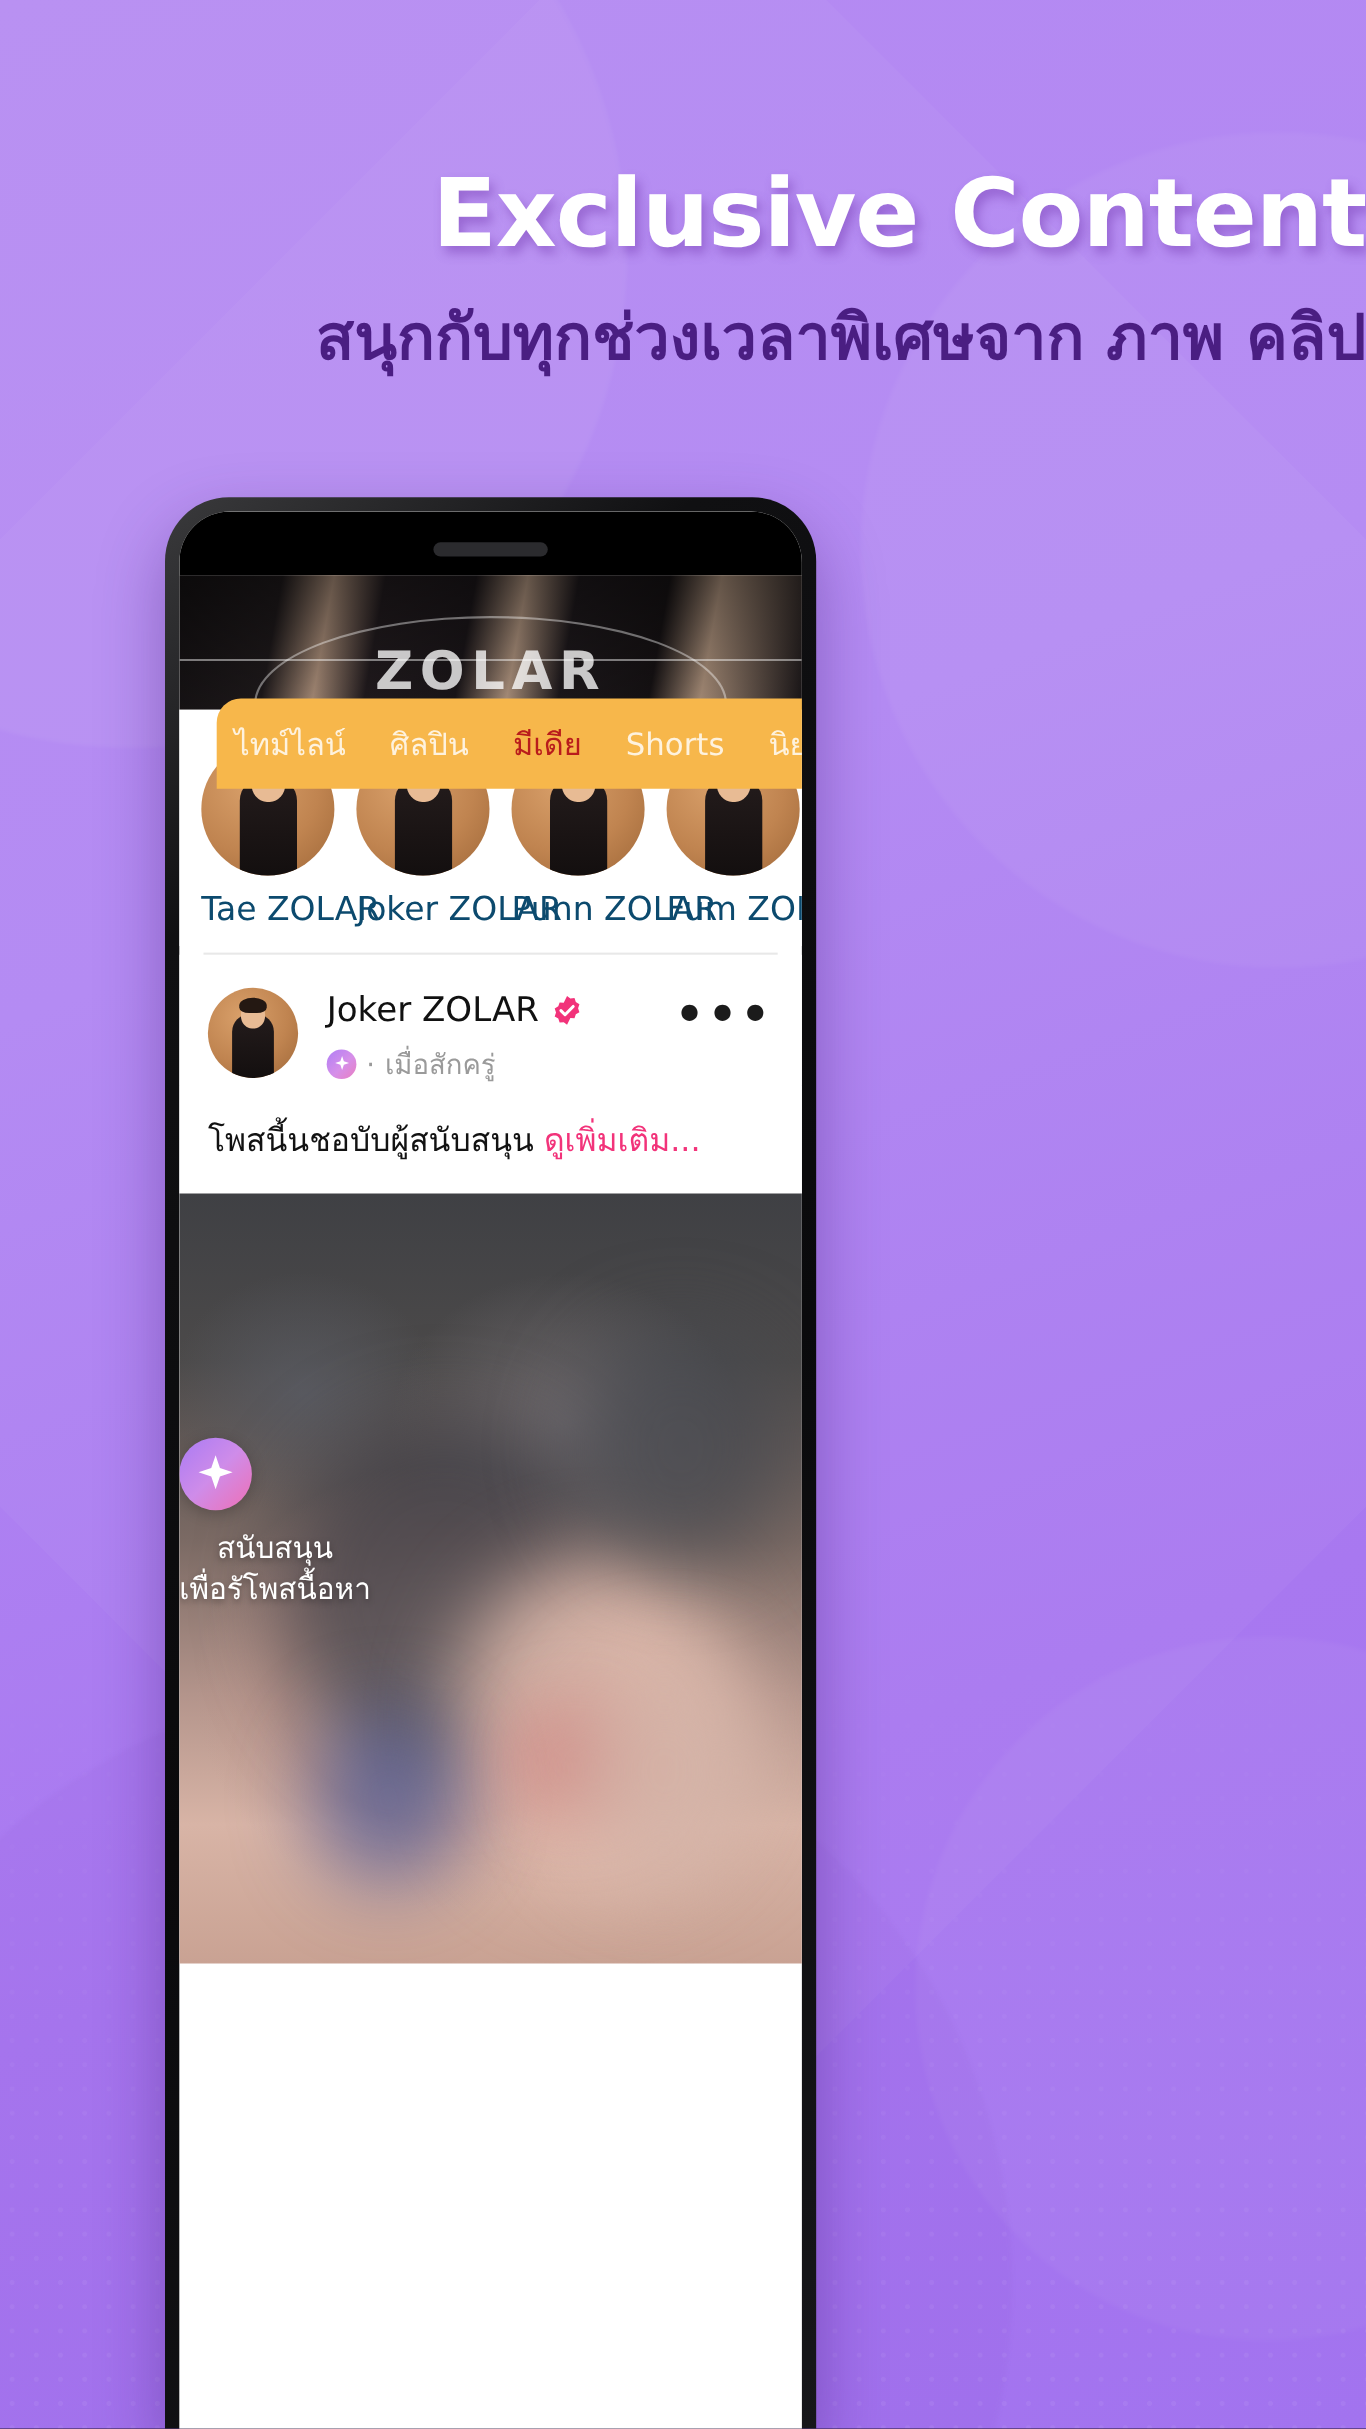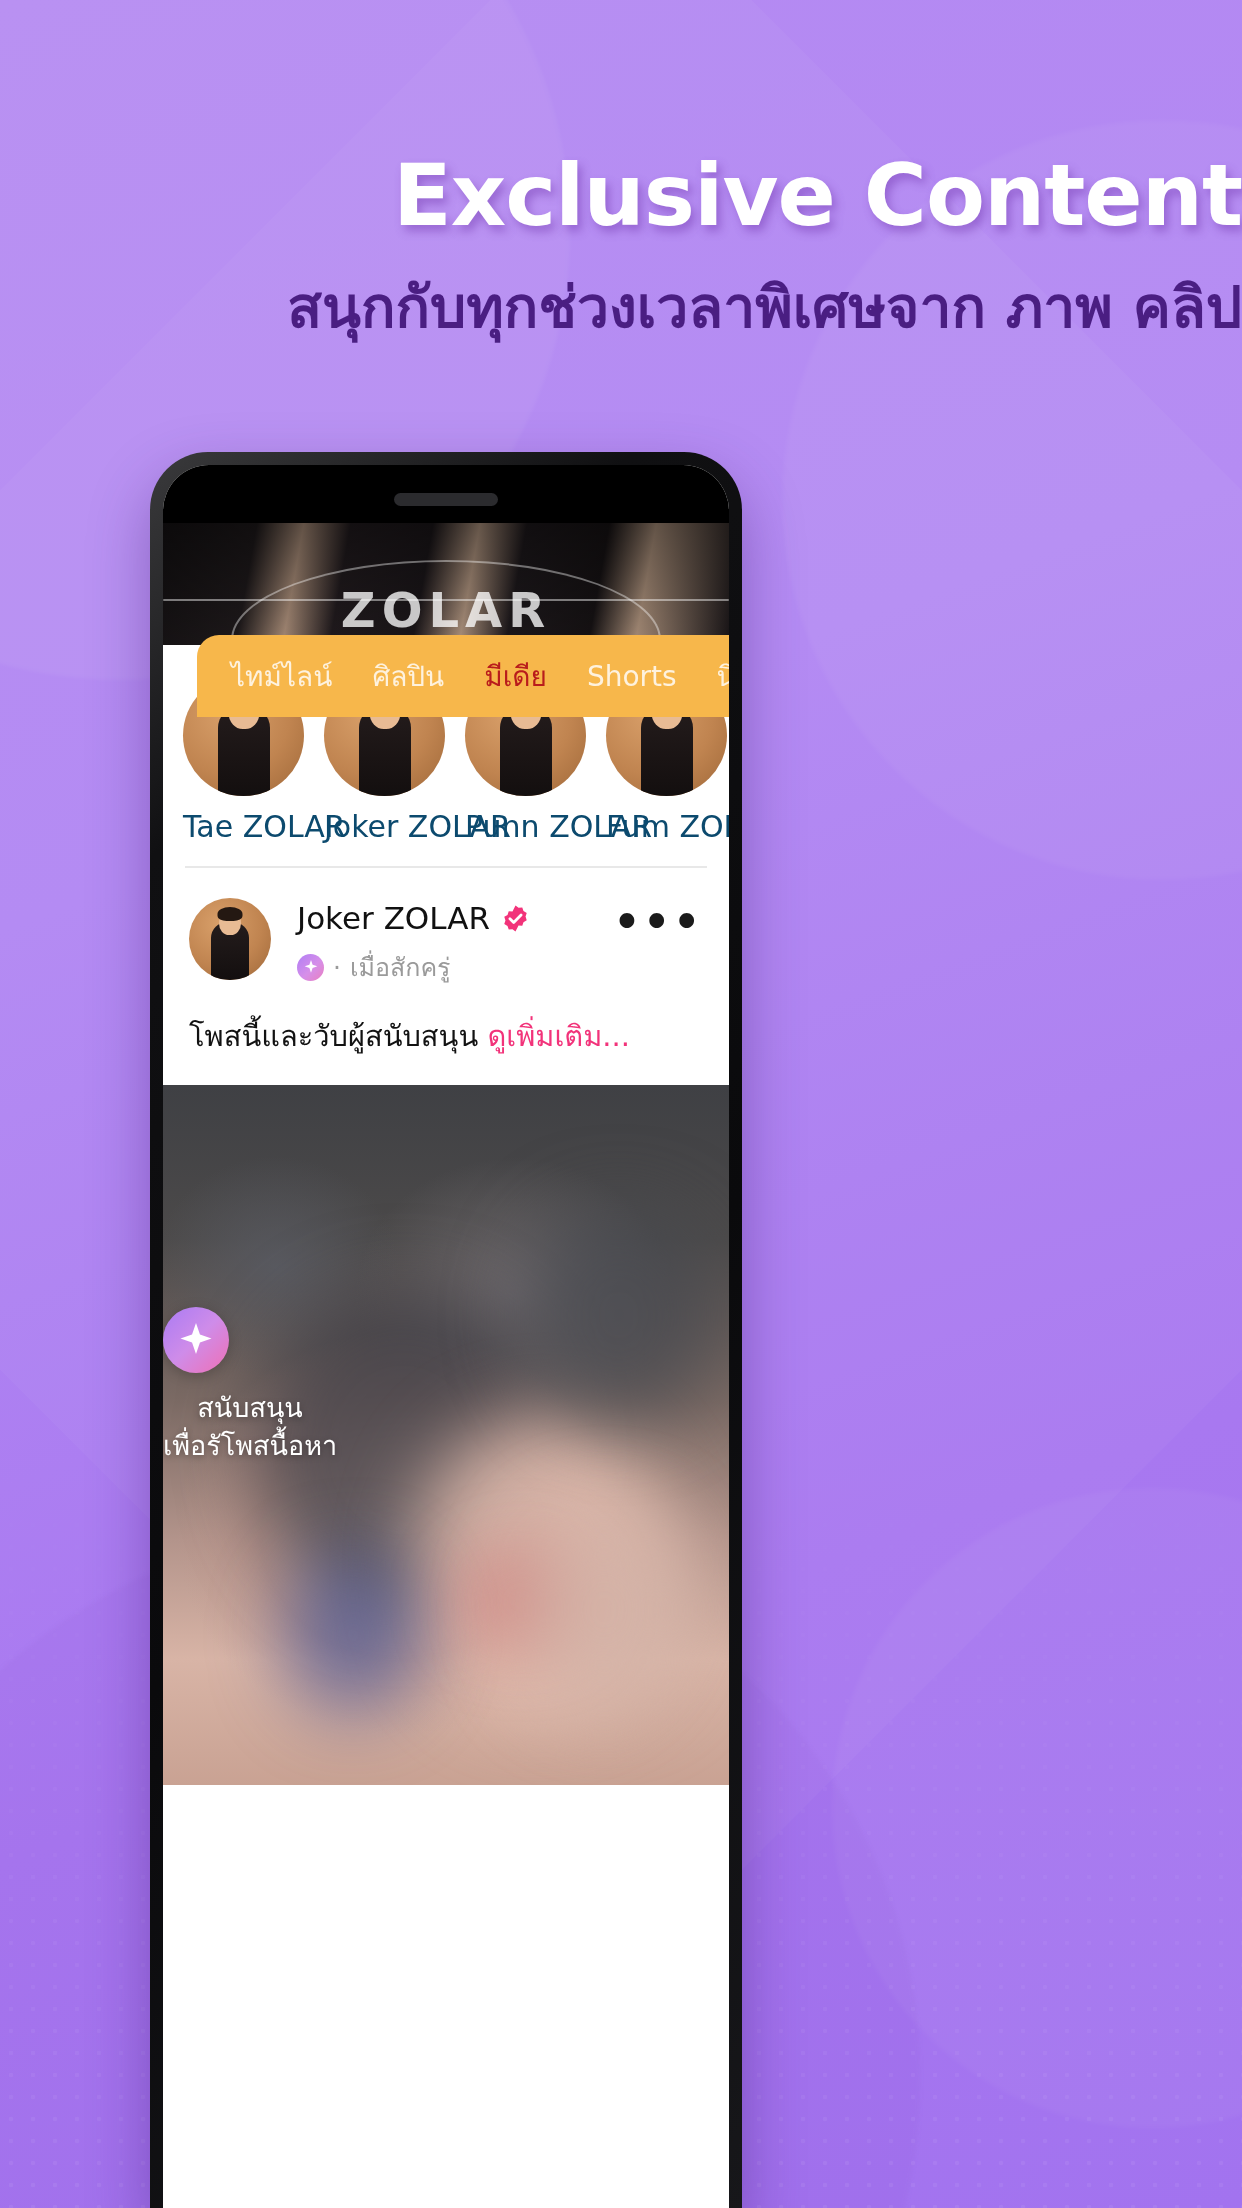--- a/index.html
+++ b/index.html
@@ -157,21 +157,21 @@
   .tabbar {
     position: absolute;
     left: 34px;
     right: -30px;
     top: 112px;
     height: 82px;
     background: #f7b74b;
     border-radius: 22px 22px 0 0;
     display: flex;
     align-items: center;
-    padding: 0 34px;
+    padding: 0 16px;
     gap: 40px;
     z-index: 3;
     overflow: hidden;
   }
   .tab {
     font-size: 28px;
     color: rgba(255,255,255,0.82);
     white-space: nowrap;
     flex: 0 0 auto;
   }
@@ -473,21 +473,21 @@
                 </svg>
             </span>
             <span class="post-time">·</span>
             <span class="post-time">เมื่อสักครู่</span>
           </div>
         </div>
         <div class="more-dots">•••</div>
       </div>
 
       <div class="post-caption">
-        <span>โพสนี้และวับผู้สนับสนุน</span>
+        <span>โพสนี้นชอบับผู้สนับสนุน</span>
         <span class="more-link">ดูเพิ่มเติม...</span>
       </div>
 
       <div class="media">
         <div class="blob b1"></div>
         <div class="blob b2"></div>
         <div class="blob b3"></div>
         <div class="blob b4"></div>
         <div class="blob b5"></div>
         <div class="blob b6"></div>

